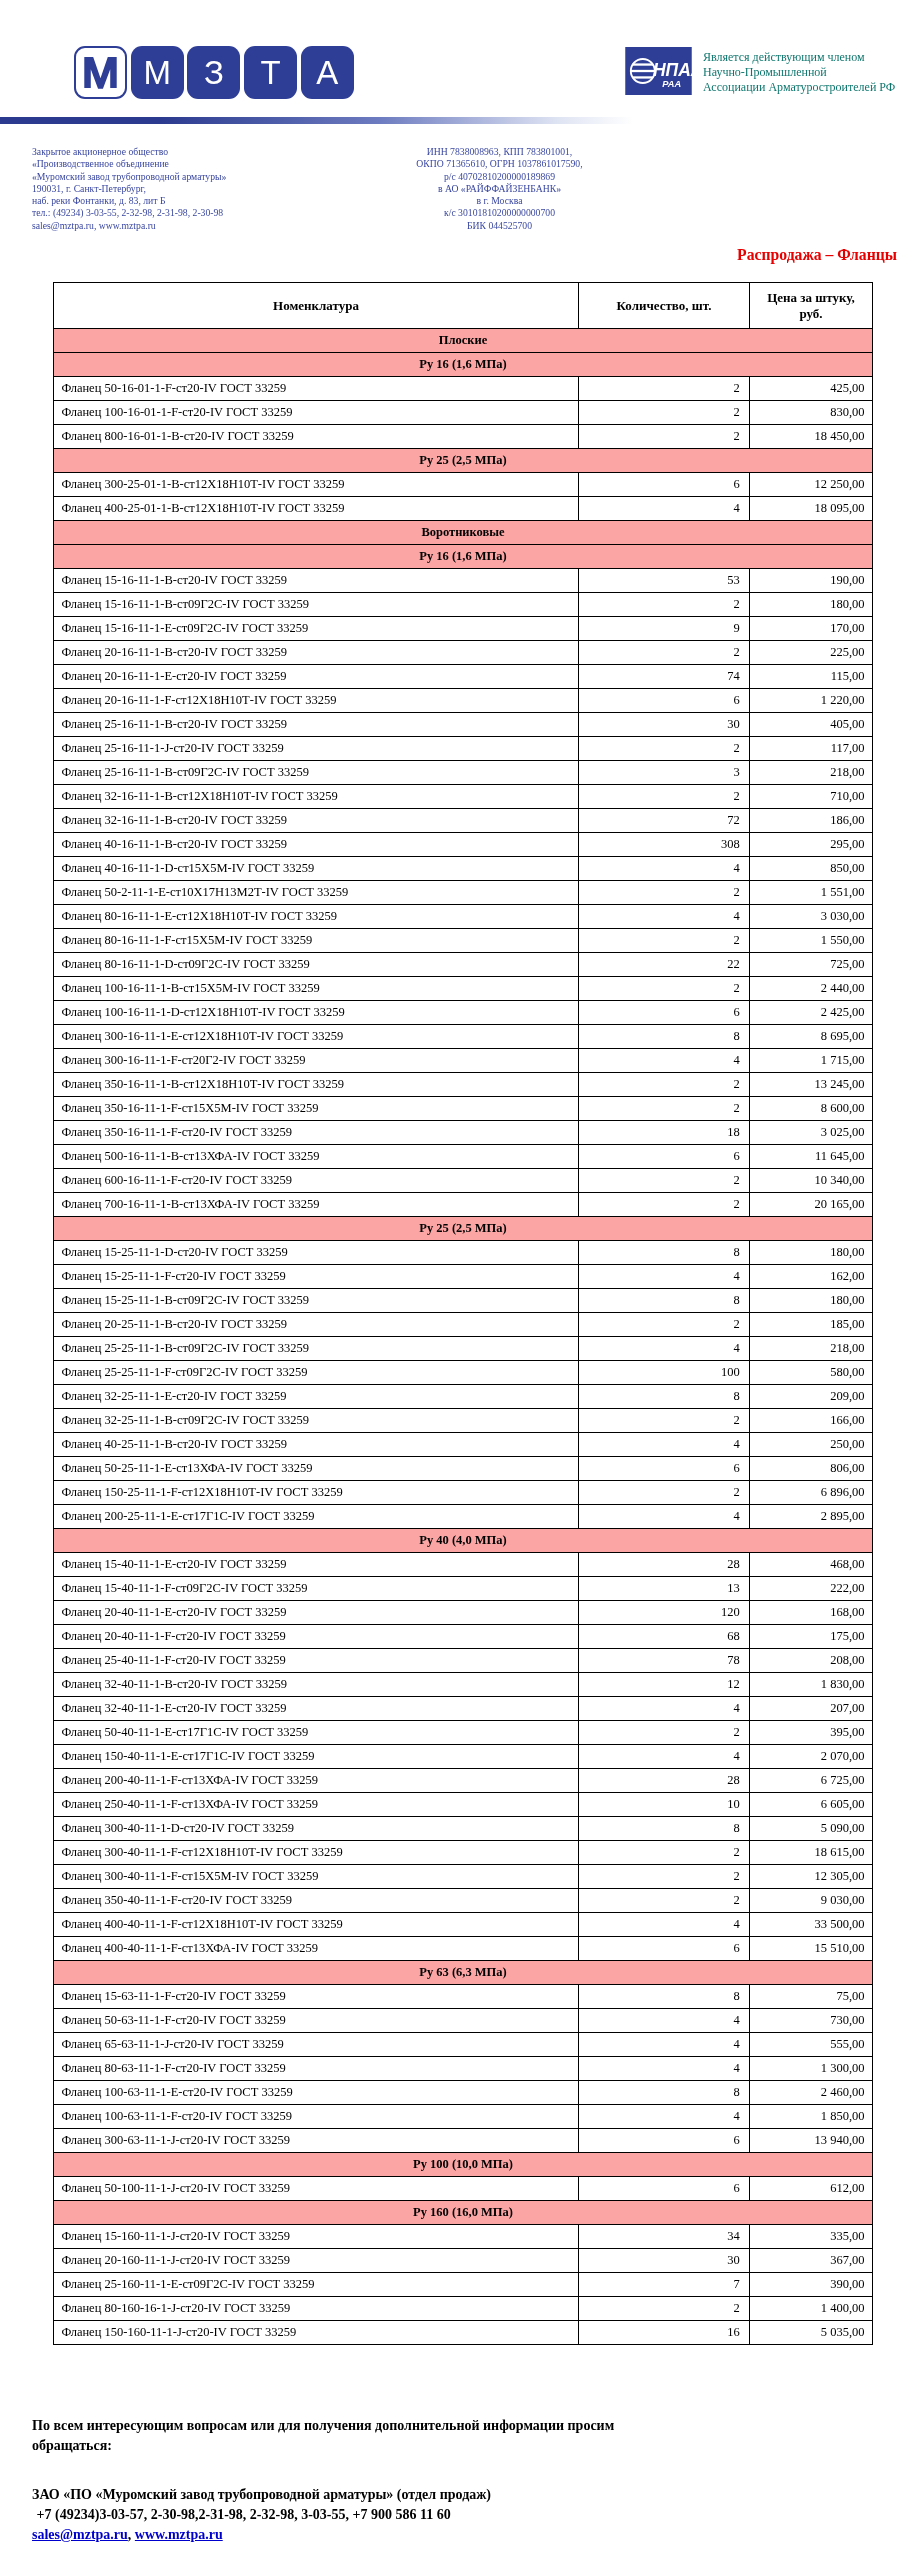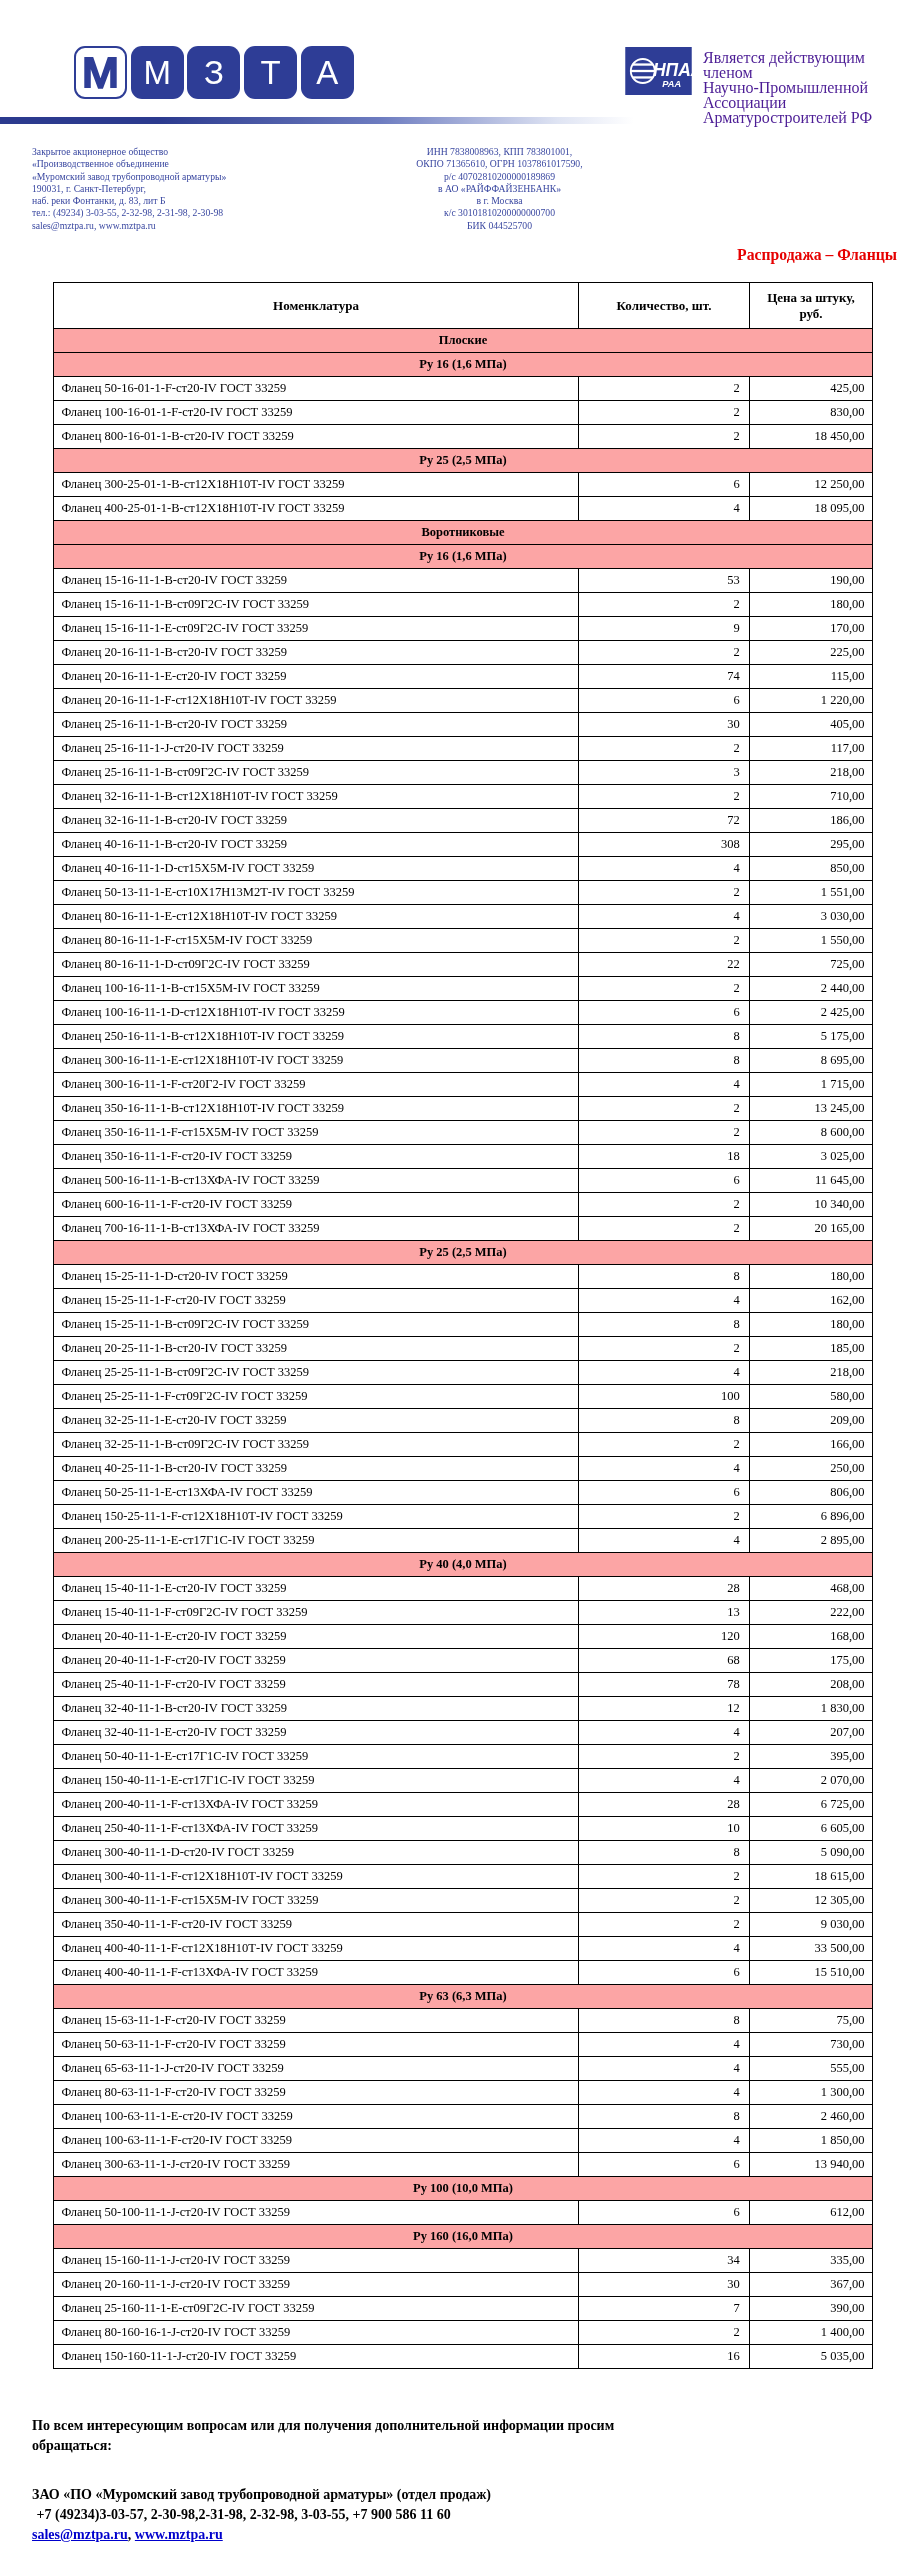--- a/index.html
+++ b/index.html
@@ -8,21 +8,21 @@
 
   
   .logo { position:absolute; left:74px; top:46px; display:flex; gap:3.7px; }
   .logo-box { width:53px; height:53px; background:#2e3d96; border-radius:11px;
               display:flex; align-items:center; justify-content:center; }
   .logo-box span { color:#fff; font-family:"Liberation Sans", sans-serif;
                    font-size:33px; font-weight:400; line-height:1; }
   .logo-box.emblem { background:#fff; border:2.8px solid #2e3d96; }
   .npaa-logo { position:absolute; left:625px; top:47px; width:67px; height:48px; }
   .membership { position:absolute; left:703px; top:50px; width:213px;
-                color:#4c1d95; font-size:16px; line-height:15px; }
+                color:#0f766e; font-size:12px; line-height:15px; }
   .grad-bar { position:absolute; left:0; top:117px; width:634px; height:6.5px;
               background:linear-gradient(to right,#2b3a8e 0%,#2b3a8e 25%,#6d7cc0 60%,#dfe4f3 88%,#ffffff 100%); }
   .company { position:absolute; left:32px; top:146px; width:305px;
              color:#3947a0; font-size:9.7px; line-height:12.3px; }
   .requisites { position:absolute; left:347px; top:146px; width:305px;
                 color:#3947a0; font-size:9.7px; line-height:12.3px;text-align:center; }
   .sale-title { position:absolute; left:0; top:246px; width:897px; text-align:right;
                 color:#e60000; font-size:15.7px; font-weight:bold; }
 
   
@@ -228,21 +228,21 @@
             <td class="c-name">Фланец 40-16-11-1-В-ст20-IV ГОСТ 33259</td>
             <td class="c-qty">308</td>
             <td class="c-price">295,00</td>
           </tr>
           <tr class="data-row">
             <td class="c-name">Фланец 40-16-11-1-D-ст15Х5М-IV ГОСТ 33259</td>
             <td class="c-qty">4</td>
             <td class="c-price">850,00</td>
           </tr>
           <tr class="data-row">
-            <td class="c-name">Фланец 50-13-11-1-Е-ст10Х17Н13М2Т-IV ГОСТ 33259</td>
+            <td class="c-name">Фланец 50-2-11-1-Е-ст10Х17Н13М2Т-IV ГОСТ 33259</td>
             <td class="c-qty">2</td>
             <td class="c-price">1 551,00</td>
           </tr>
           <tr class="data-row">
             <td class="c-name">Фланец 80-16-11-1-Е-ст12Х18Н10Т-IV ГОСТ 33259</td>
             <td class="c-qty">4</td>
             <td class="c-price">3 030,00</td>
           </tr>
           <tr class="data-row">
             <td class="c-name">Фланец 80-16-11-1-F-ст15Х5М-IV ГОСТ 33259</td>
@@ -256,25 +256,20 @@
           </tr>
           <tr class="data-row">
             <td class="c-name">Фланец 100-16-11-1-В-ст15Х5М-IV ГОСТ 33259</td>
             <td class="c-qty">2</td>
             <td class="c-price">2 440,00</td>
           </tr>
           <tr class="data-row">
             <td class="c-name">Фланец 100-16-11-1-D-ст12Х18Н10Т-IV ГОСТ 33259</td>
             <td class="c-qty">6</td>
             <td class="c-price">2 425,00</td>
-          </tr>
-          <tr class="data-row">
-            <td class="c-name">Фланец 250-16-11-1-В-ст12Х18Н10Т-IV ГОСТ 33259</td>
-            <td class="c-qty">8</td>
-            <td class="c-price">5 175,00</td>
           </tr>
           <tr class="data-row">
             <td class="c-name">Фланец 300-16-11-1-Е-ст12Х18Н10Т-IV ГОСТ 33259</td>
             <td class="c-qty">8</td>
             <td class="c-price">8 695,00</td>
           </tr>
           <tr class="data-row">
             <td class="c-name">Фланец 300-16-11-1-F-ст20Г2-IV ГОСТ 33259</td>
             <td class="c-qty">4</td>
             <td class="c-price">1 715,00</td>

